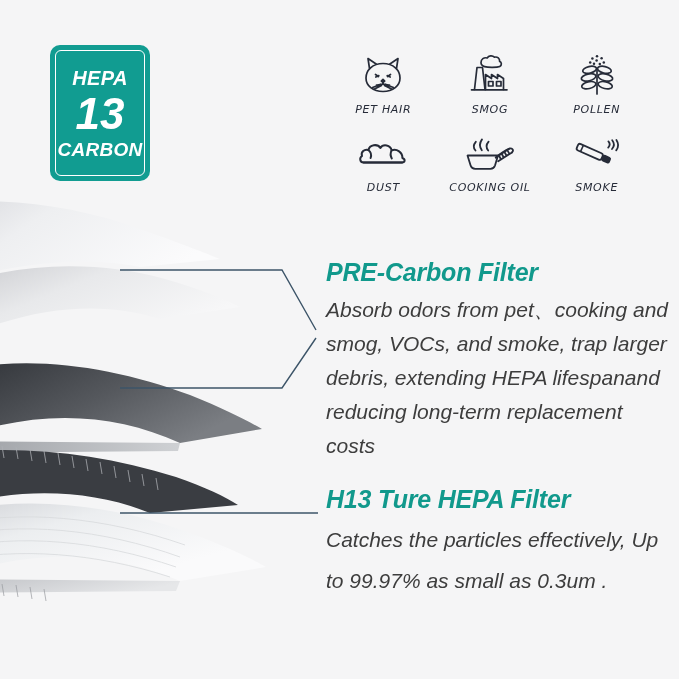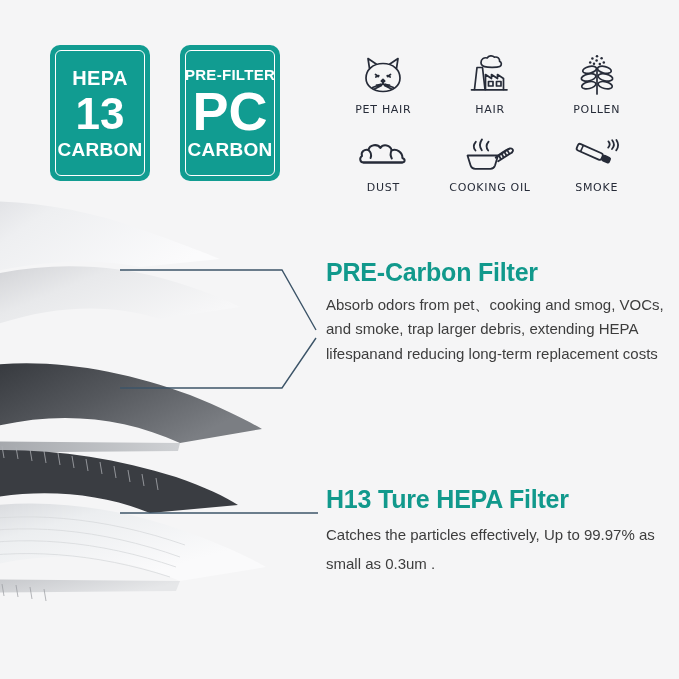--- a/index.html
+++ b/index.html
@@ -13,20 +13,21 @@
     font-family: "Liberation Sans", sans-serif;
     overflow: hidden;
     position: relative;
   }
   #stage {
     position: absolute;
     left: 0; top: 0;
     width: 679px;
     height: 679px;
     background: #f5f5f6;
+    font-style: italic;
   }
 
   
   .badge {
     position: absolute;
     width: 100px;
     height: 136px;
     background: #119c91;
     border-radius: 10px;
     box-sizing: border-box;
@@ -121,21 +122,21 @@
   .callout-title {
     color: #11998c;
     font-size: 25px;
     font-weight: bold;
     margin: 0 0 6px 0;
     letter-spacing: -0.2px;
     white-space: nowrap;
   }
   .callout-body {
     color: #3d3d3d;
-    font-size: 15px;
+    font-size: 21px;
     line-height: 1.62;
     margin: 0;
   }
   #callout-hepa .callout-body { line-height: 1.95; }
 
   .leader { position: absolute; overflow: visible; }
   #leader-pre  { left: 120px; top: 255; }
   #leader-hepa { left: 120px; top: 500px; }
 </style>
 </head>
@@ -144,27 +145,20 @@
 <div id="stage">
 
   <div class="badge" id="badge-hepa">
     <div class="badge-inner">
       <div class="badge-top">HEPA</div>
       <div class="badge-big">13</div>
       <div class="badge-bottom">CARBON</div>
     </div>
   </div>
 
-  <div class="badge" id="badge-pc">
-    <div class="badge-inner">
-      <div class="badge-top">PRE-FILTER</div>
-      <div class="badge-big">PC</div>
-      <div class="badge-bottom">CARBON</div>
-    </div>
-  </div>
 
   <div id="icon-grid">
 
     <div class="icon-cell">
       <div class="icon-art">
         <svg width="48" height="44" viewBox="0 0 48 44">
           <g fill="none" stroke="#262b38" stroke-width="1.7" stroke-linecap="round" stroke-linejoin="round">
             <path d="M10.5 14.5 L9 4.5 L17.5 10.2"></path>
             <path d="M37.5 14.5 L39 4.5 L30.5 10.2"></path>
             <path d="M24 9.5 C13.5 9.5 7 16.2 7 24 C7 31.8 14 37.5 24 37.5 C34 37.5 41 31.8 41 24 C41 16.2 34.5 9.5 24 9.5 Z"></path>
@@ -188,21 +182,21 @@
           <g fill="none" stroke="#262b38" stroke-width="1.7" stroke-linecap="round" stroke-linejoin="round">
             <path d="M15 9.5 C15 6.2 18 4 21.2 5 C22.6 2.6 26.4 2.2 28.4 4.2 C31.4 3.4 34 5.6 33.6 8.4 C35.8 9.2 36 12.4 33.8 13.4 C31 14.6 22 14.6 18.6 13.6 C16 12.9 15 11.4 15 9.5 Z"></path>
             <path d="M8.5 36.5 L11 14.5 L16.5 14.5 L19 36.5"></path>
             <path d="M19.5 36.5 L19.5 21.5 L25.5 25.5 L25.5 21.5 L31.5 25.5 L31.5 21.5 L37.5 25.5 L37.5 36.5"></path>
             <rect x="22.5" y="28.5" width="4.5" height="4.5"></rect>
             <rect x="30.5" y="28.5" width="4.5" height="4.5"></rect>
             <path d="M5.5 36.8 L41 36.8"></path>
           </g>
         </svg>
       </div>
-      <div class="icon-label">HAIR</div>
+      <div class="icon-label">SMOG</div>
     </div>
 
     <div class="icon-cell">
       <div class="icon-art">
         <svg width="48" height="46" viewBox="0 0 48 46">
           <g fill="#262b38">
             <circle cx="24" cy="3.2" r="1.25"></circle>
             <circle cx="19.4" cy="5.4" r="1.25"></circle>
             <circle cx="28.6" cy="5.2" r="1.25"></circle>
             <circle cx="23.6" cy="7.6" r="1.25"></circle>

